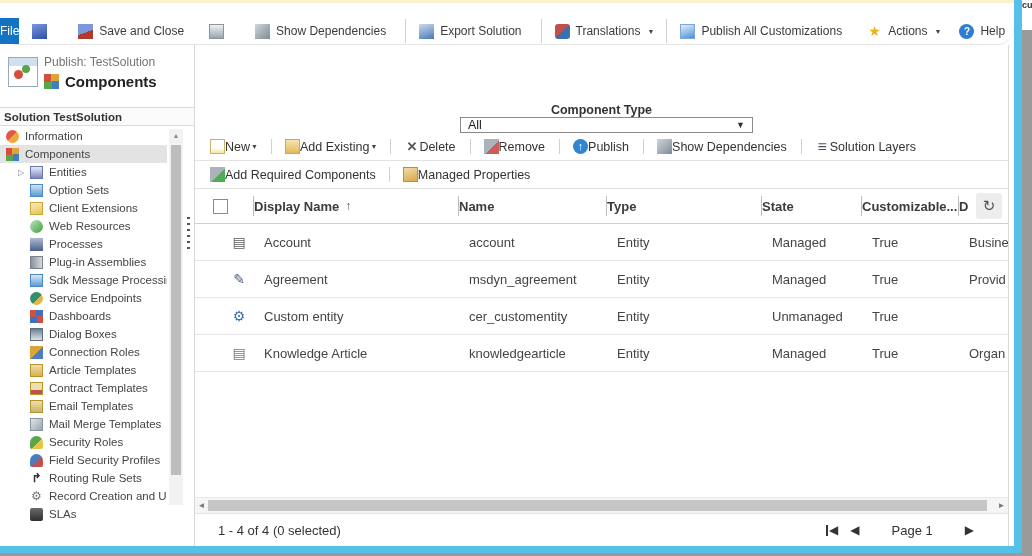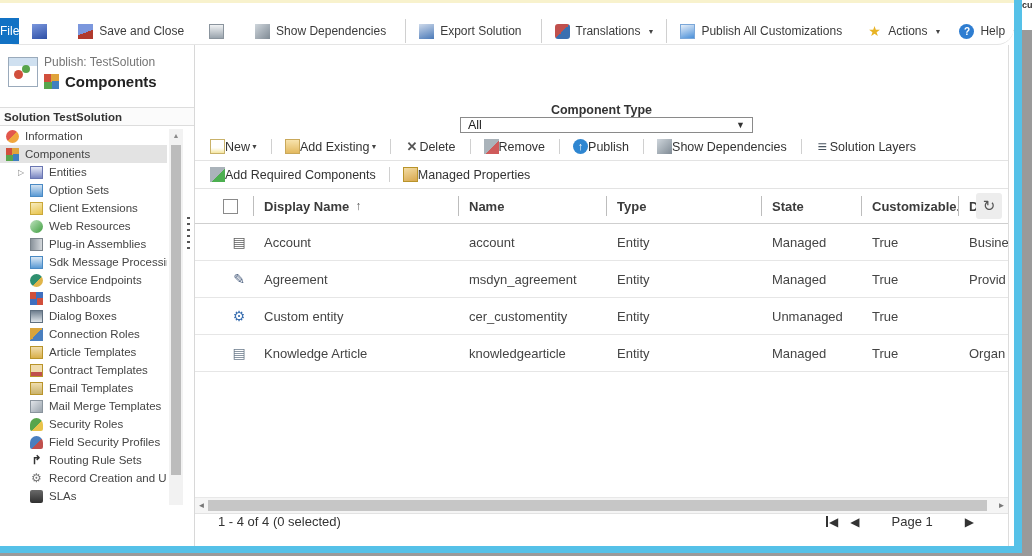--- a/index.html
+++ b/index.html
@@ -53,42 +53,42 @@
   .ctype-label { font-size:12.5px; font-weight:bold; color:#333; margin-right:10px; }
   .ctype-select { width:293px; height:22px; border:1px solid #8a8a8a; display:flex; align-items:center; justify-content:space-between; padding:0 7px; font-size:12.5px; color:#222; cursor:pointer; background:#fff; }
   .ctype-select .caret { font-size:9px; color:#333; }
   .gt-row { height:28px; display:flex; align-items:center; border-bottom:1px solid #e3e3e3; padding-left:5px; }
   .gt-item { display:flex; align-items:center; padding:0 10px; font-size:12.5px; color:#333; cursor:pointer; white-space:nowrap; }
   .gt-item.sep-before { border-left:1px solid #d0d0d0; margin-left:3px; padding-left:13px; }
   .gt-item .tb-icon { width:15px; height:15px; }
 
   
   .ghead { display:flex; height:35px; border-bottom:1px solid #cfcfcf; align-items:center; position:relative; }
-  .hcell { display:flex; align-items:center; height:20px; border-left:1px solid #bdbdbd; padding-left:10px; font-size:13px; font-weight:600; color:#3b3b3b; white-space:nowrap; overflow:hidden; }
+  .hcell { display:flex; align-items:center; height:20px; border-left:1px solid #bdbdbd; font-size:13px; font-weight:600; color:#3b3b3b; white-space:nowrap; overflow:hidden; }
   .hcell.first { border-left:none; }
   .col-check { width:58px; flex:0 0 auto; }
   .col-dn { width:205px; flex:0 0 auto; }
   .col-name { width:148px; flex:0 0 auto; }
   .col-type { width:155px; flex:0 0 auto; }
   .col-state { width:100px; flex:0 0 auto; }
   .col-cust { width:97px; flex:0 0 auto; }
   .col-d { flex:1; min-width:0; }
   .hcheckbox { width:15px; height:15px; border:1px solid #8a8a8a; background:#fff; margin-left:18px; cursor:pointer; }
   .sort-arrow { font-size:12px; color:#555; margin-left:6px; }
   .refresh-btn { position:absolute; right:6px; top:4px; width:26px; height:26px; background:#ededed; border-radius:3px; display:flex; align-items:center; justify-content:center; font-size:15px; color:#555; cursor:pointer; }
   .grow { display:flex; height:37px; align-items:center; border-bottom:1px solid #e6e6e6; font-size:13px; color:#444; }
   .grow .col-check { display:flex; justify-content:flex-end; align-items:center; padding-right:6px; }
   .rcell { padding-left:11px; white-space:nowrap; overflow:hidden; }
   .row-icon { width:16px; height:16px; display:inline-flex; align-items:center; justify-content:center; font-size:14px; }
 
   
   .hscroll { position:absolute; bottom:33px; left:0; right:0; height:16px; background:#f5f5f5; border-top:1px solid #e8e8e8; display:flex; align-items:center; }
   .harrow { width:13px; text-align:center; font-size:8px; color:#777; cursor:pointer; }
   .hthumb { flex:1; height:11px; background:#c6c6c6; margin-right:8px; cursor:pointer; }
-  .statusbar { position:absolute; bottom:0; left:0; right:0; height:33px; border-top:1px solid #e3e3e3; background:#fff; display:flex; align-items:flex-start; justify-content:space-between; }
+  .statusbar { position:absolute; bottom:0; left:0; right:0; height:33px; border-top:1px solid #e3e3e3; background:#fff; display:flex; align-items:center; justify-content:space-between; }
   .status-text { font-size:13px; color:#333; margin-left:23px; }
   .pager { display:flex; align-items:center; margin-right:28px; font-size:13px; color:#333; }
   .pg-btn { cursor:pointer; color:#333; font-size:12px; padding:0 6px; }
   .pg-first { border-right:none; display:flex; align-items:center; }
   .pg-first .bar { width:2px; height:11px; background:#333; margin-right:1px; }
   .pg-label { margin:0 26px; }
 </style>
 </head>
 <body>
 
@@ -201,20 +201,25 @@
         <span class="tree-icon" style="background:linear-gradient(160deg,#f7ecc0,#e8c34a);border:1px solid #caa83a"></span>
         <span>Client Extensions</span>
       </div>
 
       <div class="tree-item child">
         <span class="expander"></span>
         <span class="tree-icon" style="background:linear-gradient(135deg,#bfe3bf,#3f9e3f);border-radius:50%"></span>
         <span>Web Resources</span>
       </div>
 
+      <div class="tree-item child">
+        <span class="expander"></span>
+        <span class="tree-icon" style="background:linear-gradient(180deg,#aebad4,#4a5f8a)"></span>
+        <span>Processes</span>
+      </div>
 
       <div class="tree-item child">
         <span class="expander"></span>
         <span class="tree-icon" style="background:linear-gradient(90deg,#8a939b,#d5d9dd);border:1px solid #7a838b"></span>
         <span>Plug-in Assemblies</span>
       </div>
 
       <div class="tree-item child">
         <span class="expander"></span>
         <span class="tree-icon" style="background:linear-gradient(180deg,#dce9f5,#5b9bd5);border:1px solid #4a8ac4"></span>

